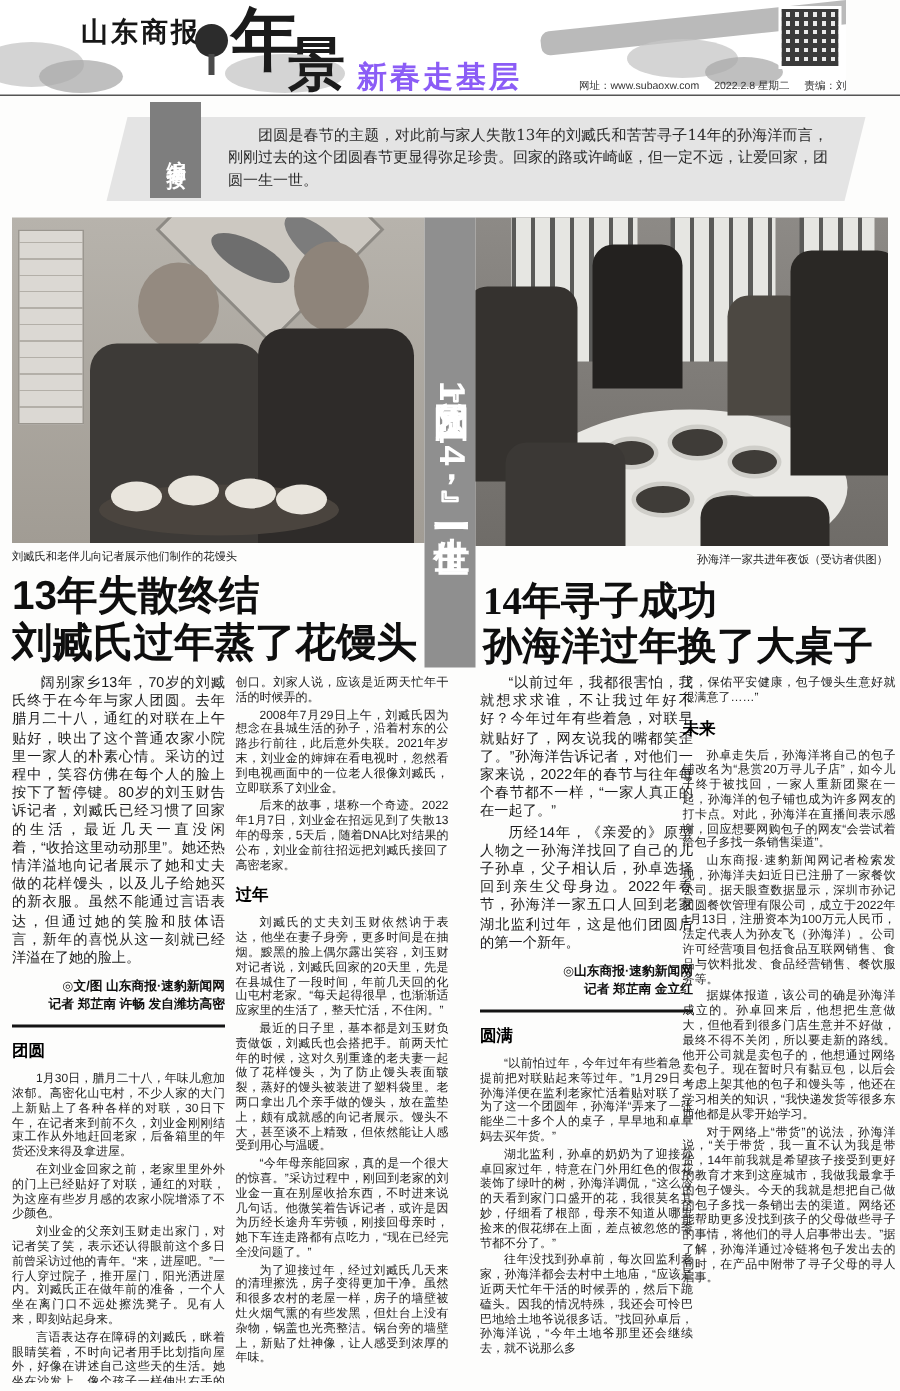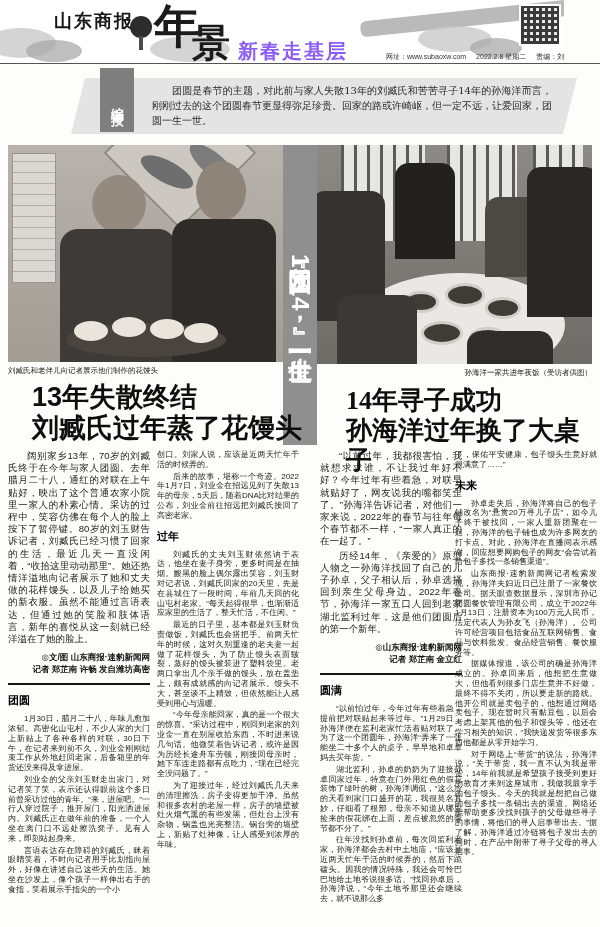--- a/index.html
+++ b/index.html
@@ -56,21 +56,21 @@
   .table-top{position:absolute;left:38px;top:128px;width:210px;height:104px;border-radius:50%;background:#e9e8e4;}
   .dish{position:absolute;border-radius:50%;background:#3f3c38;border:3px solid #cfcec9;}
   .figure{position:absolute;border-radius:14px 14px 0 0;}
   .band{position:absolute;left:283px;top:145px;width:34px;height:300px;background:#8f8f8f;
       display:flex;align-items:flex-start;justify-content:center;
       writing-mode:vertical-rl;color:#fff;font-weight:900;font-size:24px;line-height:34px;letter-spacing:1px;padding-top:2px;box-sizing:border-box;}
   .caption{position:absolute;font-size:7.5px;color:#222;}
   .caption-left{left:8px;top:366px;}
   .caption-right{right:8px;top:368px;text-align:right;}
   
-  .headline{position:absolute;font-weight:900;color:#0e0e0e;line-height:31px;font-size:27px;letter-spacing:0px;margin-left:24px;}
+  .headline{position:absolute;font-weight:900;color:#0e0e0e;line-height:31px;font-size:27px;letter-spacing:0px;}
   .headline-left{left:8px;top:382px;}
   .headline-right{left:322px;top:386px;font-size:26px;line-height:30px;font-family:Liberation Serif, serif;}
   
   .colwrap{position:absolute;top:450px;height:472px;overflow:hidden;}
   .col{position:absolute;top:0;width:142px;height:472px;overflow:hidden;text-align:justify;}
   .c1{left:8px;} .c2{left:157px;} .c3{left:320px;} .c4{left:455px;}
   .intro p{font-size:9.5px;line-height:12.2px;color:#1b1b1b;text-indent:2em;margin:0 0 2px 0;}
   .body p{font-size:8px;line-height:9.8px;color:#222;text-indent:2em;margin:0 0 2px 0;}
   .body p.cont{text-indent:0;}
   .byline{font-size:8.5px;font-weight:700;color:#111;text-align:right;line-height:12px;margin-top:6px;}
@@ -166,28 +166,30 @@
         <p>阔别家乡13年，70岁的刘臧氏终于在今年与家人团圆。去年腊月二十八，通红的对联在上午贴好，映出了这个普通农家小院里一家人的朴素心情。采访的过程中，笑容仿佛在每个人的脸上按下了暂停键。80岁的刘玉财告诉记者，刘臧氏已经习惯了回家的生活，最近几天一直没闲着，“收拾这里动动那里”。她还热情洋溢地向记者展示了她和丈夫做的花样馒头，以及儿子给她买的新衣服。虽然不能通过言语表达，但通过她的笑脸和肢体语言，新年的喜悦从这一刻就已经洋溢在了她的脸上。</p>
       </div>
     <div class="byline">
       <div>◎文/图 山东商报·速豹新闻网</div>
       <div>记者 郑芷南 许畅 发自潍坊高密</div>
     </div>
     <div class="rule2"></div>
     <div class="sec-h">团圆</div>
     <div class="body">
       <p>1月30日，腊月二十八，年味儿愈加浓郁。高密化山屯村，不少人家的大门上新贴上了各种各样的对联，30日下午，在记者来到前不久，刘业金刚刚结束工作从外地赶回老家，后备箱里的年货还没来得及拿进屋。</p>
+      <p>在刘业金回家之前，老家里里外外的门上已经贴好了对联，通红的对联，为这座有些岁月感的农家小院增添了不少颜色。</p>
       <p>刘业金的父亲刘玉财走出家门，对记者笑了笑，表示还认得眼前这个多日前曾采访过他的青年。“来，进屋吧。”一行人穿过院子，推开屋门，阳光洒进屋内。刘臧氏正在做年前的准备，一个人坐在离门口不远处擦洗凳子。见有人来，即刻站起身来。</p>
       <p>言语表达存在障碍的刘臧氏，眯着眼睛笑着，不时向记者用手比划指向屋外，好像在讲述自己这些天的生活。她坐在沙发上，像个孩子一样伸出右手的食指，笑着展示手指尖的一个小</p>
     </div>
   </div>
 
   <div class="col c2">
     <div class="body">
       <p class="cont">创口。刘家人说，应该是近两天忙年干活的时候弄的。</p>
+      <p>2008年7月29日上午，刘臧氏因为想念在县城生活的孙子，沿着村东的公路步行前往，此后意外失联。2021年岁末，刘业金的婶婶在看电视时，忽然看到电视画面中的一位老人很像刘臧氏，立即联系了刘业金。</p>
       <p>后来的故事，堪称一个奇迹。2022年1月7日，刘业金在招远见到了失散13年的母亲，5天后，随着DNA比对结果的公布，刘业金前往招远把刘臧氏接回了高密老家。</p>
     </div>
     <div class="sec-h">过年</div>
     <div class="body">
       <p>刘臧氏的丈夫刘玉财依然讷于表达，他坐在妻子身旁，更多时间是在抽烟。黢黑的脸上偶尔露出笑容，刘玉财对记者说，刘臧氏回家的20天里，先是在县城住了一段时间，年前几天回的化山屯村老家。“每天起得很早，也渐渐适应家里的生活了，整天忙活，不住闲。”</p>
       <p>最近的日子里，基本都是刘玉财负责做饭，刘臧氏也会搭把手。前两天忙年的时候，这对久别重逢的老夫妻一起做了花样馒头，为了防止馒头表面皲裂，蒸好的馒头被装进了塑料袋里。老两口拿出几个亲手做的馒头，放在盖垫上，颇有成就感的向记者展示。馒头不大，甚至谈不上精致，但依然能让人感受到用心与温暖。</p>
       <p>“今年母亲能回家，真的是一个很大的惊喜。”采访过程中，刚回到老家的刘业金一直在别屋收拾东西，不时进来说几句话。他微笑着告诉记者，或许是因为历经长途舟车劳顿，刚接回母亲时，她下车连走路都有点吃力，“现在已经完全没问题了。”</p>
       <p>为了迎接过年，经过刘臧氏几天来的清理擦洗，房子变得更加干净。虽然和很多农村的老屋一样，房子的墙壁被灶火烟气熏的有些发黑，但灶台上没有杂物，锅盖也光亮整洁。锅台旁的墙壁上，新贴了灶神像，让人感受到浓厚的年味。</p>
     </div>
   </div>

